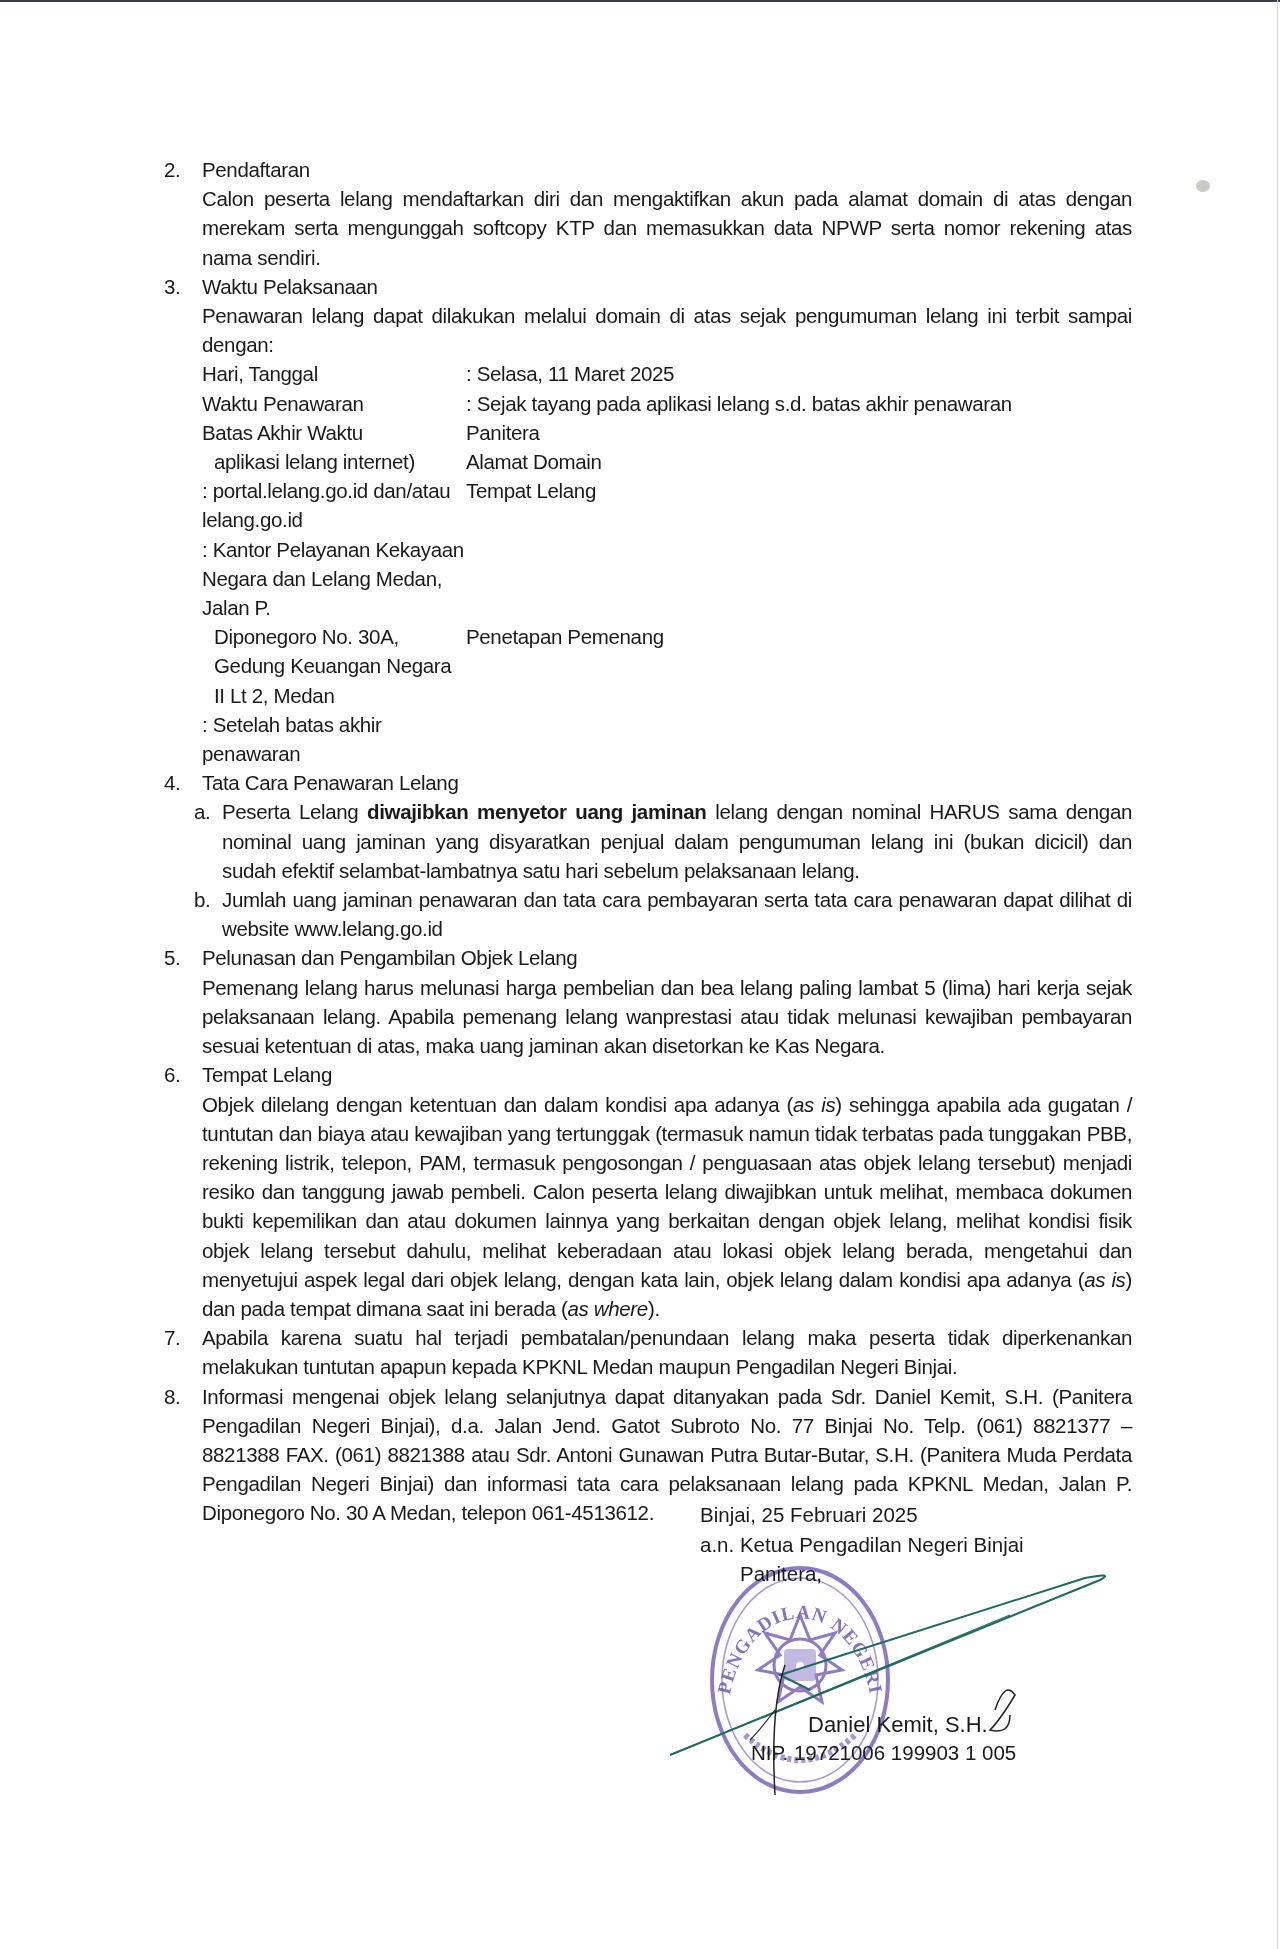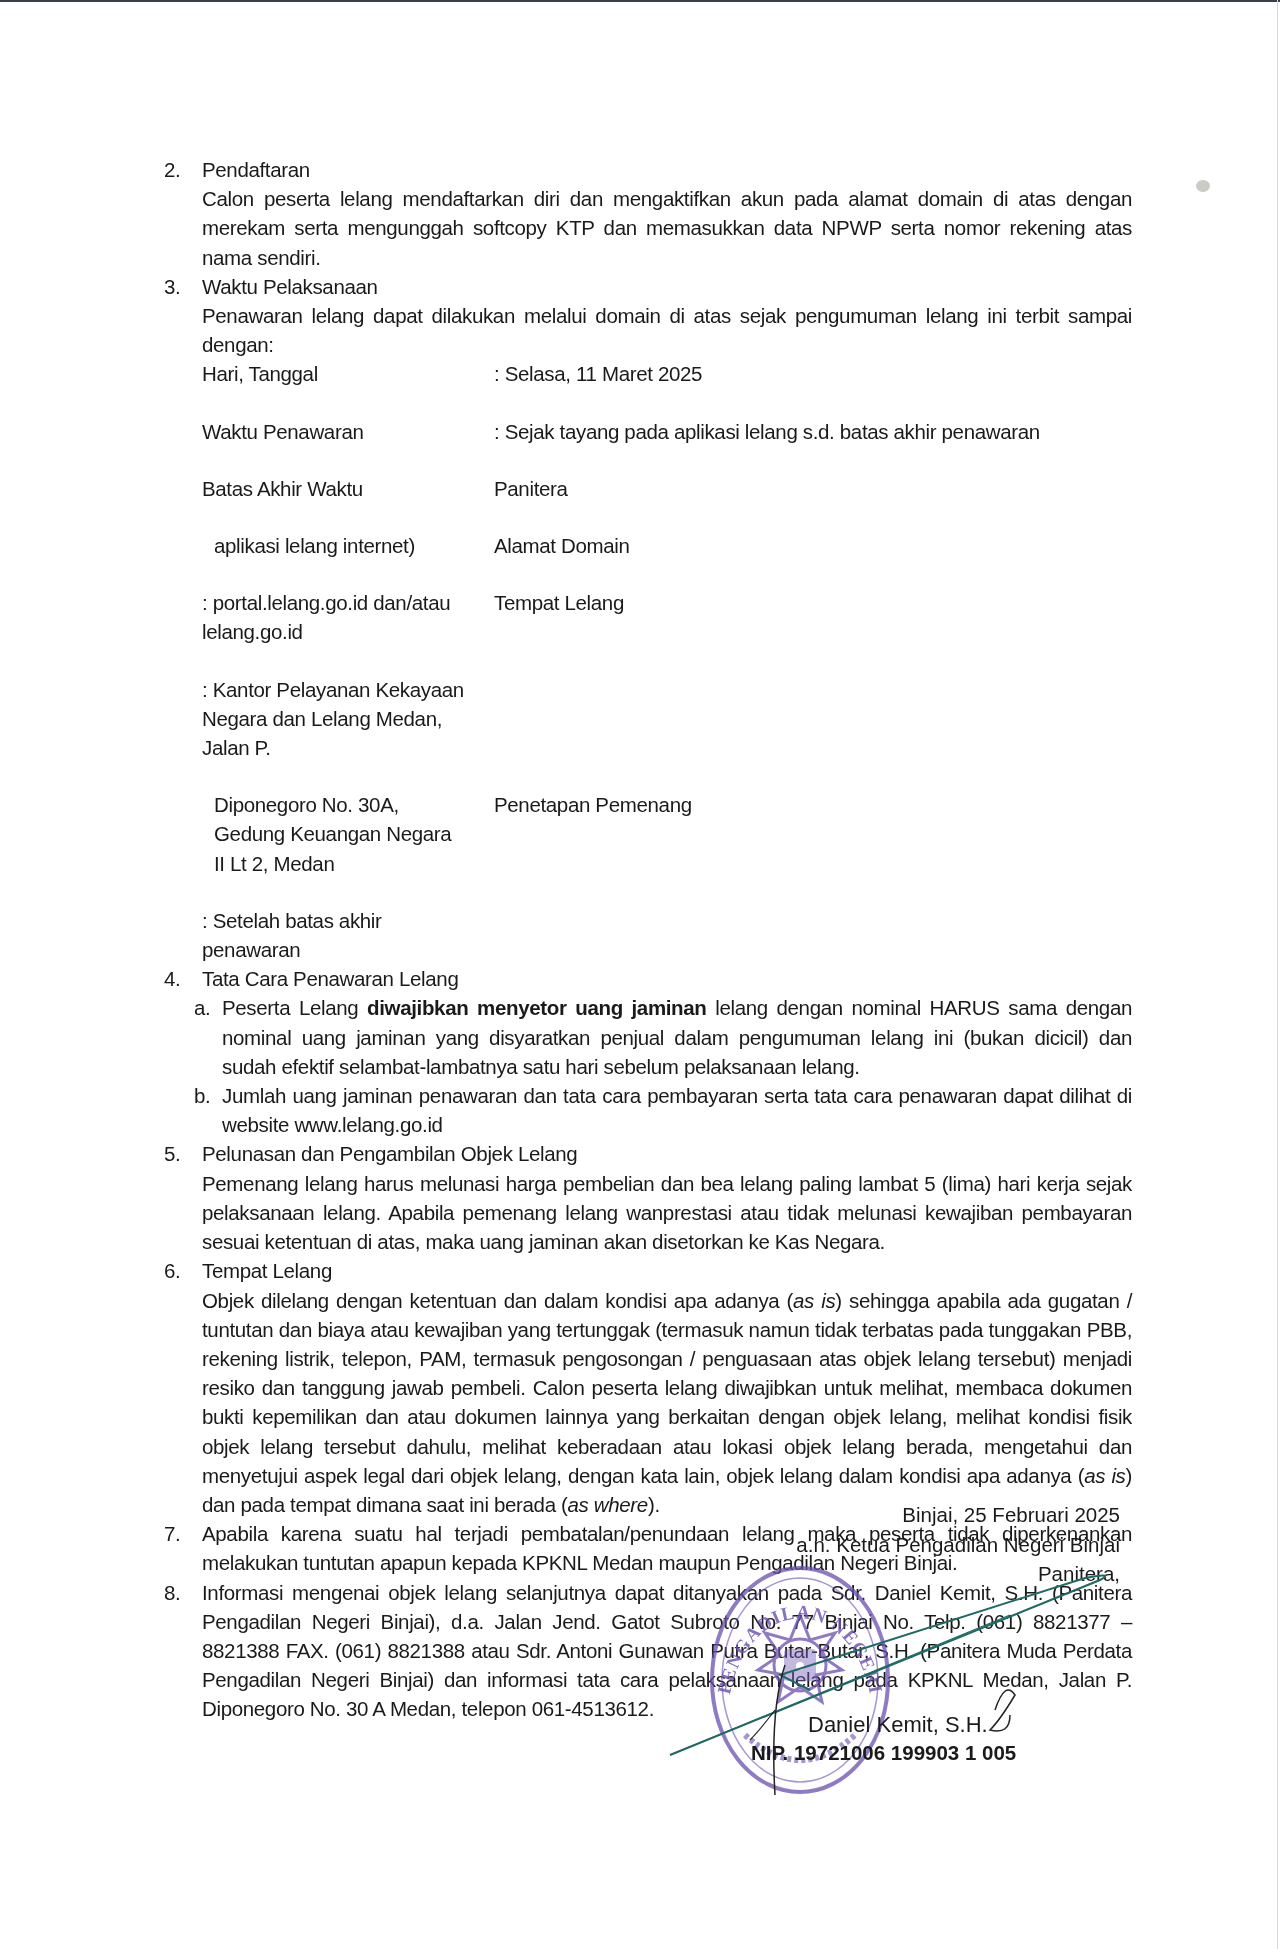--- a/index.html
+++ b/index.html
@@ -10,35 +10,35 @@
   .topline { position: absolute; left: 0; top: 0; width: 1280px; height: 2px; background: #3a3f4a; }
   .rightedge { position: absolute; right: 2px; top: 0; width: 1px; height: 1949px; background: #d8d8d8; }
   .speck { position: absolute; left: 1196px; top: 180px; width: 14px; height: 12px; border-radius: 50%; background: #c9cbc4; }
   .doc {
     position: absolute; left: 164px; top: 155px; width: 968px;
     font-size: 20.5px; line-height: 29.2px; letter-spacing: -0.35px;
   }
   .item { position: relative; padding-left: 38px; }
   .item .num { position: absolute; left: 0; top: 0; }
   .just { text-align: justify; }
-  .kv { display: grid; grid-template-columns: 264px 1fr; gap: 28px; }
+  .kv { display: grid; grid-template-columns: 264px 1fr; }
   .kv .k { }
   .kv .v { padding-left: 0; }
   .kv .v .cont { padding-left: 12px; display: block; }
   .sub { position: relative; padding-left: 58px; }
   .sub .let { position: absolute; left: 30px; top: 0; }
   b { font-weight: bold; margin-top: 24px; }
   i { font-style: italic; }
   .sig {
-    position: absolute; left: 700px; top: 1500px; width: 420px; text-align: right;
+    position: absolute; left: 700px; top: 1500px; width: 420px; text-align: left;
     font-size: 20.5px; line-height: 29.5px; color: #1a1a1a;
   }
   .sig .line { display: block; white-space: nowrap; }
   .sig-name { position: absolute; left: 808px; top: 1712px; font-size: 22px; white-space: nowrap; }
-  .sig-nip { position: absolute; left: 751px; top: 1741px; font-size: 20.5px; white-space: nowrap; font-weight: bold; }
+  .sig-nip { position: absolute; left: 751px; top: 1741px; font-size: 20.5px; white-space: nowrap; }
   .stamp { position: absolute; left: 700px; top: 1545px; width: 200px; height: 250px; }
   .signature { position: absolute; left: 660px; top: 1560px; width: 460px; height: 240px; }
 </style>
 </head>
 <body>
 
 <div class="topline"></div>
 <div class="rightedge"></div>
 <div class="speck"></div>
 

